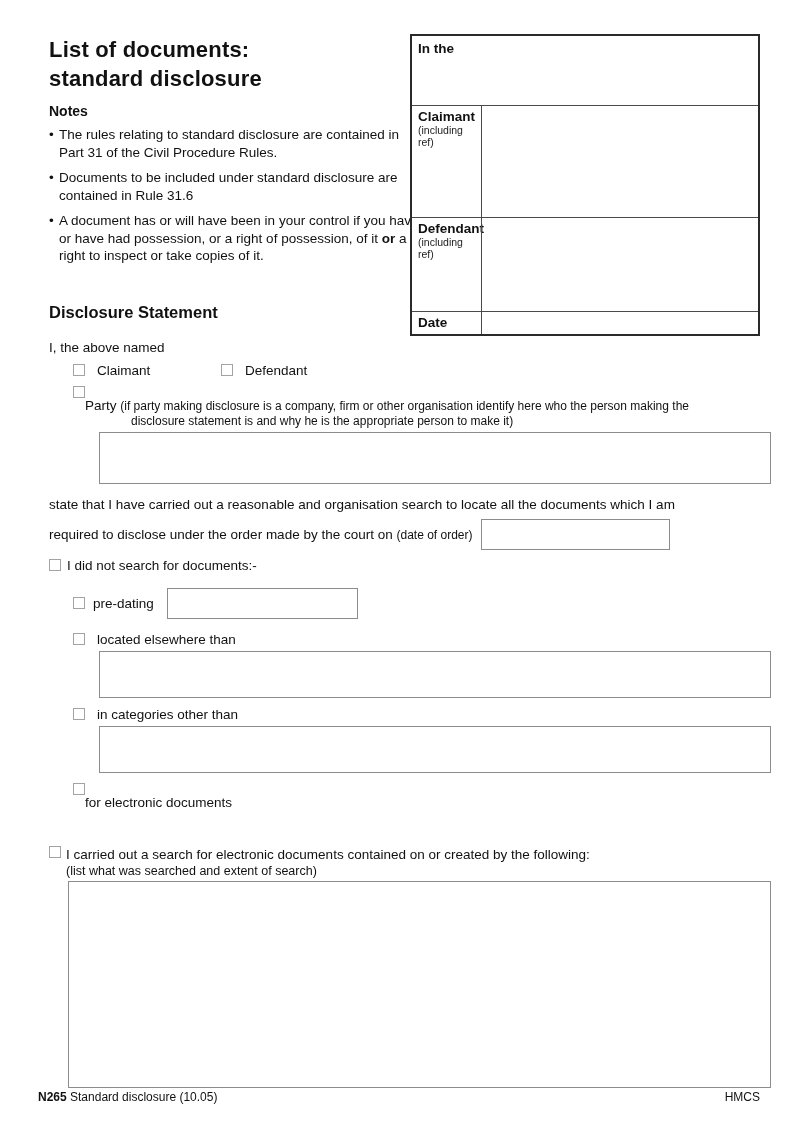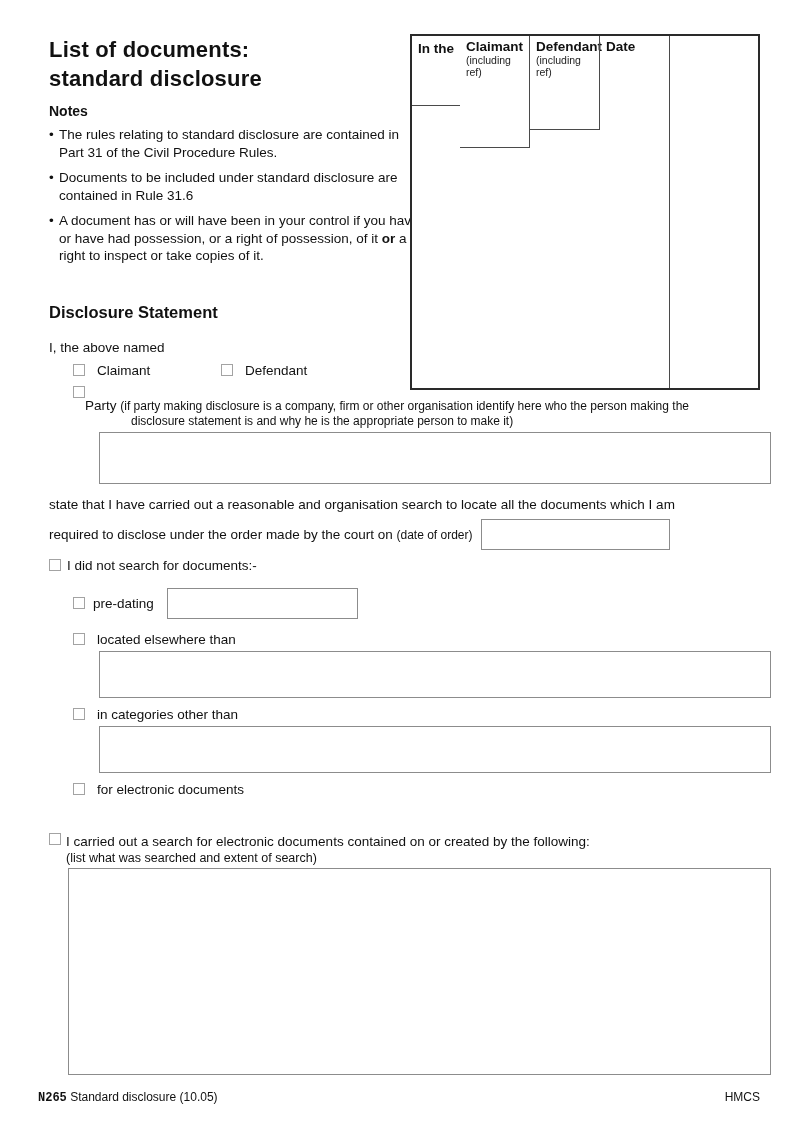--- a/index.html
+++ b/index.html
@@ -25,24 +25,24 @@
   }
   .notes-heading { font-size: 14px; font-weight: bold; margin-bottom: 7px; }
   .bullet { display: flex; width: 378px; margin-bottom: 8px; }
   .bullet .mark { width: 10px; font-size: 13.5px; line-height: 17.5px; }
   .bullet .btxt { flex: 1; font-size: 13.5px; line-height: 17.5px; }
 
   
   .case-table {
     position: absolute;
     left: 410px; top: 34px;
-    width: 350px; height: 356px;
+    width: 350px; height: 302px;
     border: 2px solid #2a2a2a;
     display: flex;
-    flex-direction: row;
+    flex-direction: column;
     background: #fff;
   }
   .ct-row { display: flex; border-bottom: 1px solid #4a4a4a; }
   .ct-row:last-child { border-bottom: none; }
   .ct-row-inthe { height: 70px; padding: 5px 6px; font-size: 13.5px; font-weight: bold; display: block; }
   .ct-row-claim { height: 25px; }
   .ct-row-claimant { height: 112px; }
   .ct-row-defendant { height: 94px; }
   .ct-row-date { flex: 1; }
   .ct-label {
@@ -85,37 +85,37 @@
   .para { font-size: 13.5px; margin-top: 13px; }
   .order-row { display: flex; align-items: center; margin-top: 7px; font-size: 13.5px; }
   .order-box { width: 189px; height: 31px; margin-left: 8px; }
   .didnot-row { margin-top: 8px; }
   .predating-row { display: flex; align-items: center; margin: 15px 0 0 24px; font-size: 13.5px; }
   .predating-row .cb { margin-top: 0; }
   .predating-box { width: 191px; height: 31px; margin-left: 13px; }
   .sub-row { margin: 13px 0 0 24px; }
   .wide-box { width: 672px; height: 47px; margin: 4px 0 0 50px; }
   .cat-row { margin: 9px 0 0 24px; }
-  .elec-row { margin: 9px 0 0 24px; }
+  .elec-row { margin: 9px 0 0 24px; flex-direction: column; }
 
   .carried-row { margin-top: 36px; display: flex; align-items: flex-start; }
   .carried-text { margin-left: 5px; }
   .carried-text .l1 { font-size: 13.5px; line-height: 17px; }
   .carried-text .l2 { font-size: 12.5px; line-height: 16px; }
   .big-box { width: 703px; height: 207px; margin: 2px 0 0 19px; }
 
   
   .footer {
     position: absolute;
     left: 38px; right: 40px; top: 1090px;
     display: flex;
     justify-content: space-between;
     font-size: 12px;
   }
-  .footer b { font-weight: bold; font-family: Liberation Mono, monospace; }
+  .footer b { font-weight: bold; }
 </style>
 </head>
 <body>
 
 <div class="page">
 
   <div class="case-table">
     <div class="ct-row ct-row-inthe">
       <span>In the</span>
     </div>

